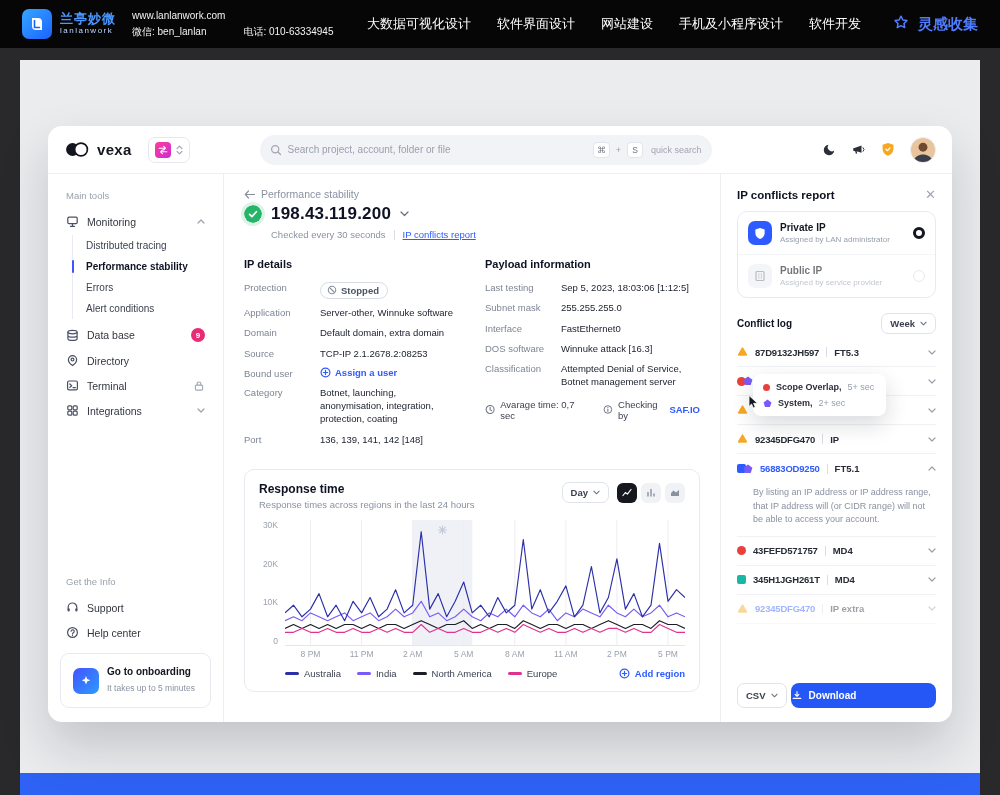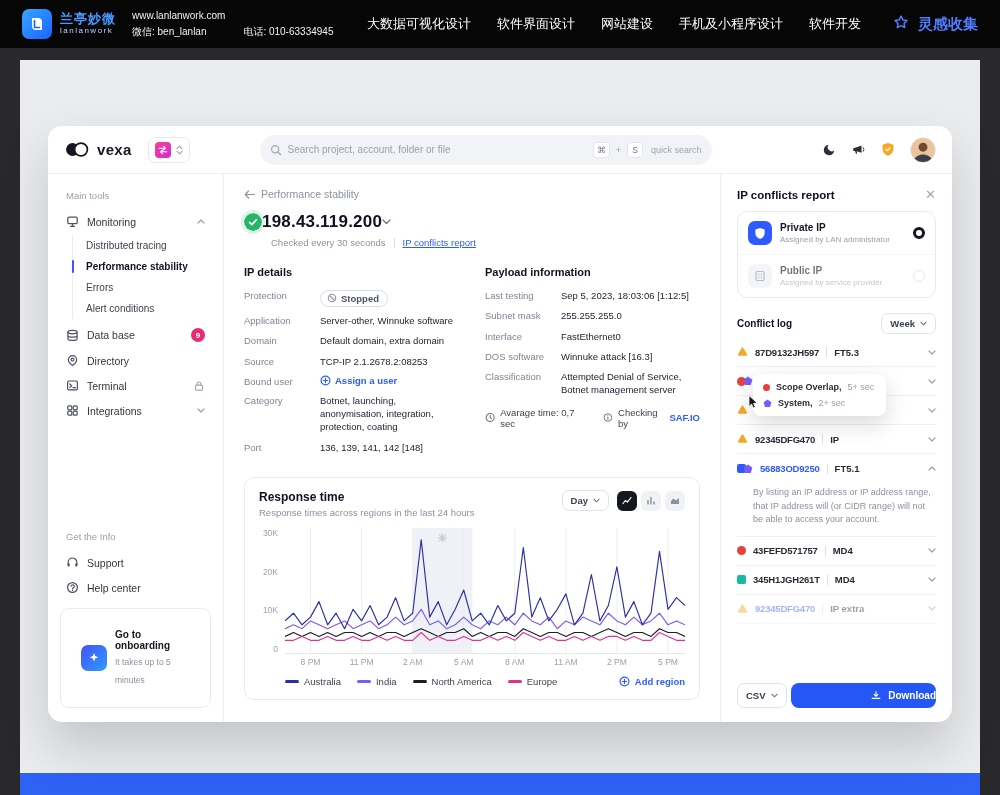--- a/index.html
+++ b/index.html
@@ -43,28 +43,28 @@
   .sidebar{width:176px;flex:0 0 176px;border-right:1px solid #edeff3;padding:14px 12px;display:flex;flex-direction:column}
   .sec-label{font-size:9.5px;color:#9aa1ad;margin:2px 0 8px 6px}
   .s-item{display:flex;align-items:center;gap:8px;padding:6px 6px;border-radius:7px;font-size:10.5px;color:#32363f;cursor:pointer}
   .s-item .grow{flex:1}
   .badge{width:14px;height:14px;border-radius:50%;background:#e82b74;color:#fff;font-size:8px;font-weight:700;display:flex;align-items:center;justify-content:center}
   .sub{margin:1px 0 3px 12px;border-left:1px solid #e9ebf0;display:flex;flex-direction:column}
   .sub-item{position:relative;padding:5px 0 5px 13px;font-size:10px;color:#3c4250;cursor:pointer}
   .sub-item.active{font-weight:700;color:#101423}
   .sub-item.active::before{content:"";position:absolute;left:-1px;top:4px;bottom:4px;width:2px;border-radius:2px;background:#4353ff}
   .side-bottom{margin-top:auto}
-  .onboard{margin-top:8px;border:1px solid #e8eaef;border-radius:9px;padding:20px;display:flex;gap:8px;align-items:center;cursor:pointer}
+  .onboard{margin-top:8px;border:1px solid #e8eaef;border-radius:9px;padding:12px;display:flex;gap:8px;align-items:center;cursor:pointer}
   .ob-tile{width:26px;height:26px;flex:0 0 26px;border-radius:7px;background:linear-gradient(135deg,#4353ff,#2e9bff);display:flex;align-items:center;justify-content:center}
   .ob-tx b{display:block;font-size:10px;color:#14161f}
   .ob-tx span{font-size:8.5px;color:#8a92a1}
   
   .main{flex:1;padding:14px 20px;min-width:0}
   .crumb{display:flex;align-items:center;gap:6px;font-size:10.5px;color:#8a92a1;cursor:pointer}
-  .ip-row{margin-top:12px;display:flex;align-items:center;}
+  .ip-row{margin-top:4px;display:flex;align-items:center;gap:9px}
   .check-c{width:18px;height:18px;border-radius:50%;box-shadow:0 0 0 3px #def3e7}
   .ip-row h1{font-size:17px;color:#0f1222;letter-spacing:.2px}
   .ip-sub{margin:5px 0 0 27px;display:flex;align-items:center;gap:8px;font-size:9.5px;color:#8a92a1}
   .vd{width:1px;height:10px;background:#d9dde4}
   .link{color:#2e5bff;cursor:pointer}
   .u{text-decoration:underline}
   .details{margin-top:18px;display:grid;grid-template-columns:1fr 1fr;column-gap:26px}
   .col h2{font-size:11px;color:#0f1222;margin-bottom:11px}
   .drow{display:grid;grid-template-columns:76px 1fr;margin-bottom:7px;align-items:start}
   .dlabel{font-size:9.5px;color:#7d8594;padding-top:1px}
@@ -127,21 +127,21 @@
   .sq.blue{background:#2e5bff}
   .stack{display:flex;align-items:center}
   .stack > *+*{margin-left:-3px}
   .exp-desc{font-size:9px;color:#8a92a1;line-height:1.5;padding:3px 4px 9px 16px;border-bottom:1px solid #f0f1f5}
   .tooltip{position:absolute;left:16px;top:36px;z-index:5;background:#fff;border-radius:8px;box-shadow:0 8px 22px rgba(16,24,40,.16);padding:8px 12px 8px 10px;display:flex;flex-direction:column;gap:6px;white-space:nowrap}
   .tt-line{display:flex;align-items:center;gap:6px;font-size:9px}
   .tt-line b{color:#2b2f3a;font-weight:600}
   .tt-line span{color:#98a0ad}
   .cursor{position:absolute;left:-5px;top:21px}
   .r-footer{margin-top:auto;display:flex;gap:4px;padding-top:12px}
-  .dl{flex:1;background:#2457f5;border-radius:8px;color:#fff;font-size:10px;font-weight:700;display:flex;align-items:center;justify-content:flex-end;gap:6px;padding:7px 0}
+  .dl{flex:1;background:#2457f5;border-radius:8px;color:#fff;font-size:10px;font-weight:700;display:flex;align-items:center;justify-content:flex-start;gap:6px;padding:7px 0}
 </style>
 </head>
 <body>
 
 <header class="banner">
   <div class="b-logo">
     <div class="b-tile">
       <svg width="18" height="18" viewBox="0 0 18 18">
           <path d="M4 3h6a4 4 0 0 1 4 4v8H8a4 4 0 0 1-4-4z" fill="#fff"></path>
           <path d="M6.5 5.5v7M6.5 12.5h5" stroke="#1b63ff" stroke-width="1.6" stroke-linecap="round"></path>

